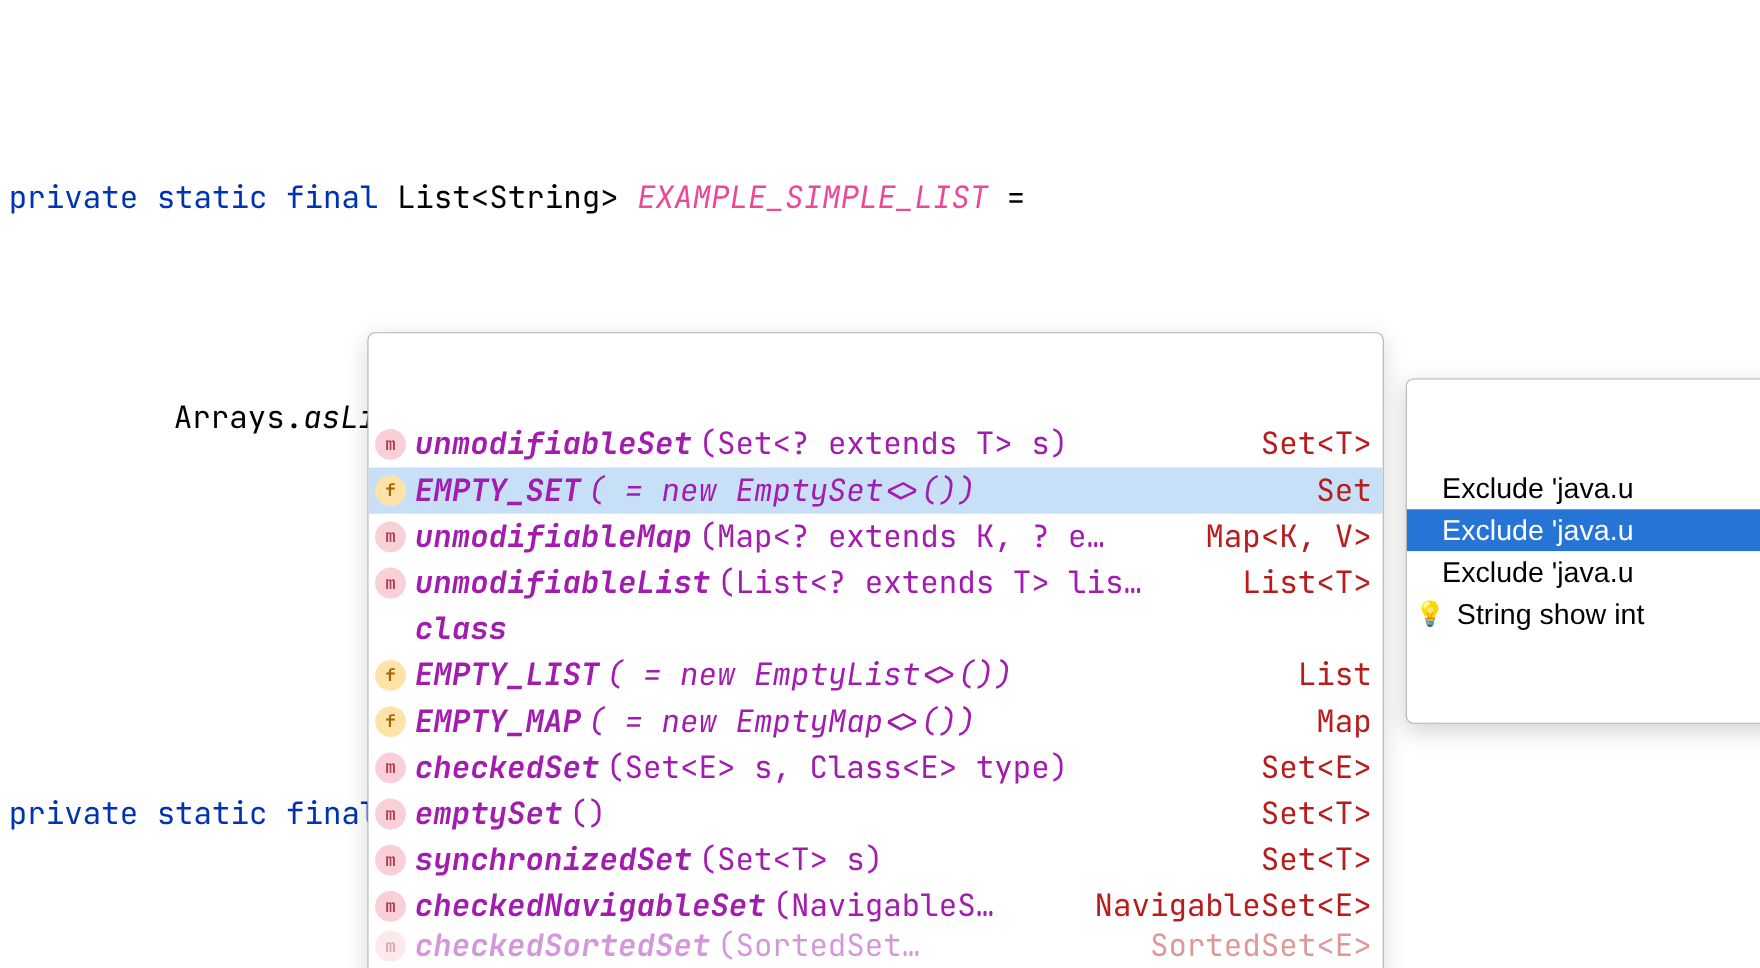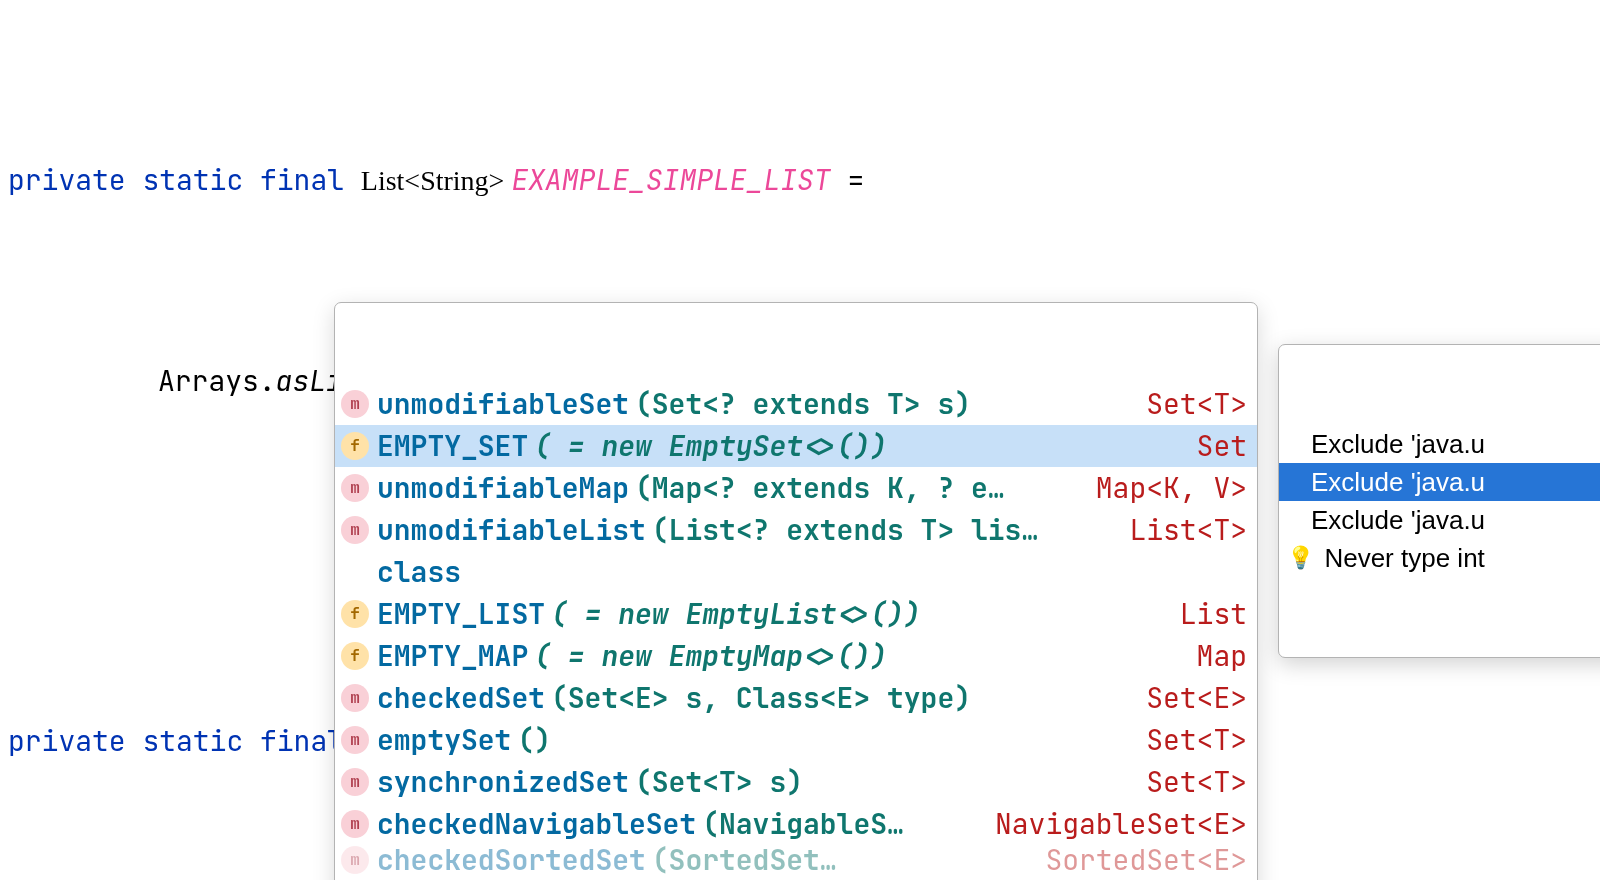--- a/index.html
+++ b/index.html
@@ -11,21 +11,21 @@
     font-family: "JetBrains Mono", "Menlo", "Consolas", monospace;
     font-size: 28px;
     line-height: 40px;
   }
   .editor {
     position: relative;
     padding-left: 8px;
     white-space: pre;
   }
   .kw   { color: #0033b3; text-align: right; }           
-  .type { color: #000000; font-family: Liberation Serif, serif; }           
+  .type { color: #000000; }           
   .constname { color: #ec4899; font-style: italic; } 
   .plain { color: #000000; }
   .ital  { font-style: italic; }      
   .str   { color: #067d17; }
   .indent   { padding-left: 150px; }
 
   
   .popup {
     position: absolute;
     left: 334px;
@@ -48,22 +48,22 @@
   .popup-row.fade { opacity: 0.45; overflow: hidden; height: 30px; }
   .icon-badge {
     width: 28px; height: 28px; border-radius: 14px;
     display: inline-flex; align-items: center; justify-content: center;
     font-size: 16px; font-weight: 600;
     margin-right: 8px;
     flex: 0 0 28px;
     background: #f9d0d7; color: #b04050;
   }
   .icon-badge.field { background: #ffe2a8; color: #a36800; }
-  .comp-name { color: #0369a1; font-weight: 700; }
-  .comp-sig  { color: #0f766e; margin-left: 6px; font-weight: 700; white-space: nowrap; overflow: hidden; text-overflow: ellipsis; }
+  .comp-name { color: #a21caf; font-weight: 700; font-style: italic; }
+  .comp-sig  { color: #a21caf; margin-left: 6px; font-weight: 400; white-space: nowrap; overflow: hidden; text-overflow: ellipsis; }
   .comp-sig.ital { font-style: italic; }
   .comp-ret  { color: #b91c1c; margin-left: auto; padding-left: 16px; white-space: nowrap; }
 
   
   .submenu {
     position: absolute;
     left: 1278px;
     top: 344px;
     width: 400px;
     background: #ffffff;
@@ -138,17 +138,17 @@
   
   <div class="submenu">
     <div id="submenu-rows"><div class="submenu-row">
           <span>Exclude 'java.u</span>
         </div><div class="submenu-row selected">
           <span>Exclude 'java.u</span>
         </div><div class="submenu-row">
           <span>Exclude 'java.u</span>
         </div><div class="submenu-row withbulb">
           <span class="bulb">💡</span>
-          <span>Never type int</span>
+          <span>String show int</span>
         </div></div>
   </div>
 
 </div>
 
 </body></html>

